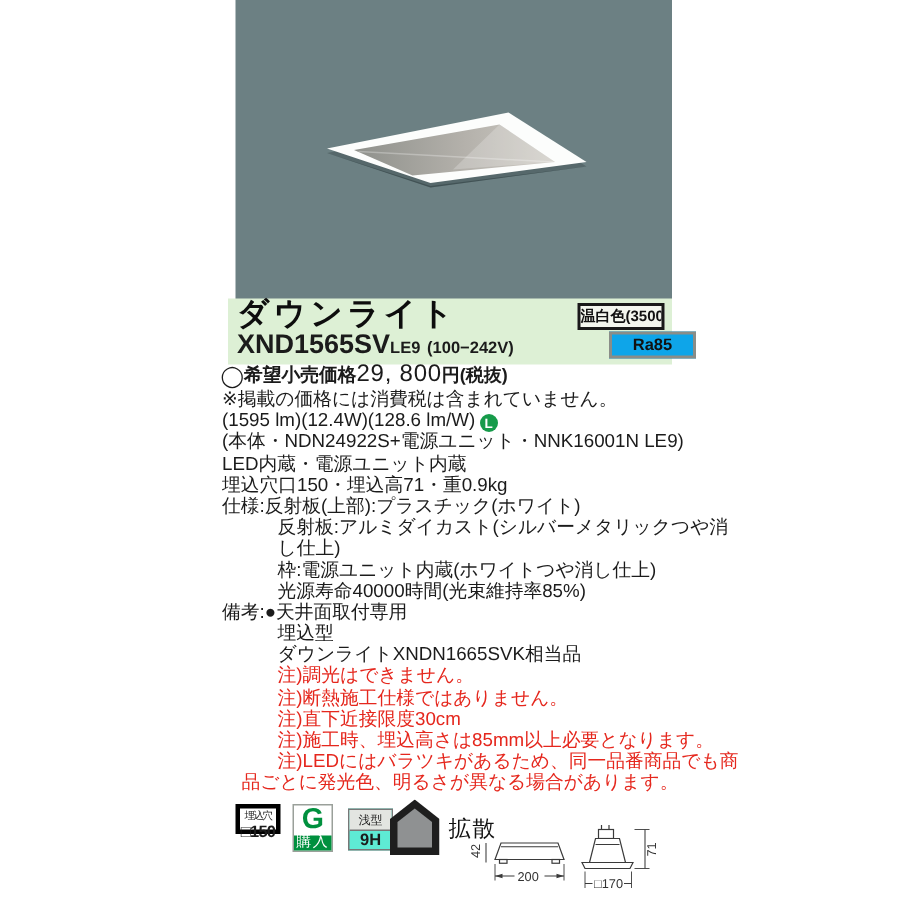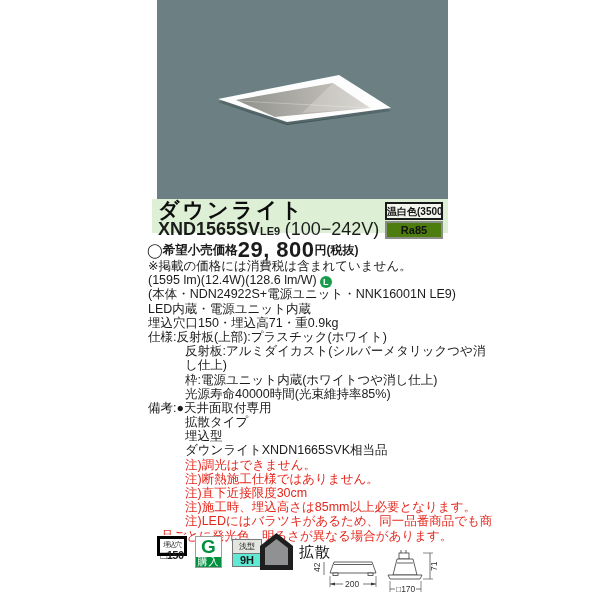--- a/index.html
+++ b/index.html
@@ -10,49 +10,49 @@
     color:#1b1b1b;
     -webkit-font-smoothing:antialiased;
   }
   
   .photo{
     position:absolute;left:157px;top:0;width:291px;height:200px;
     background:var(--photo-bg,#6c8083);
   }
   
   .band{
-    position:absolute;left:152px;top:199px;width:296px;height:34px;
+    position:absolute;left:152px;top:199px;width:296px;height:44px;
     background:var(--band-bg,#ddf0d5);
   }
   .band .title{
     position:absolute;left:6px;top:0px;
     font-size:21px;font-weight:bold;letter-spacing:3px;color:#0d0d0d;
     white-space:nowrap;line-height:22px;
   }
   .band .model-row{
     position:absolute;left:6px;top:21px;white-space:nowrap;line-height:19px;
   }
   .model-main{font-size:18px;font-weight:bold;letter-spacing:0px;}
   .model-suffix{font-size:11px;font-weight:bold;text-align:right;}
-  .model-volt{font-size:18px;font-weight:normal;}
+  .model-volt{font-size:11px;font-weight:bold;}
   .badges{position:absolute;right:5px;top:3px;width:58px;}
   .badge{
     box-sizing:border-box;width:58px;height:18px;
     font-size:10px;font-weight:bold;text-align:center;line-height:15px;
     white-space:nowrap;overflow:hidden;
   }
   .badge.temp{background:#f3f6ee;border:2px solid #191919;color:#111;}
-  .badge.cri{background:#4d7c0f;border:2px solid #8a8d88;color:#111;margin-top:1px;font-size:11px;}
+  .badge.cri{background:#0ea5e9;border:2px solid #8a8d88;color:#111;margin-top:1px;font-size:11px;margin-left:21px;}
   
   .price-line{
     position:absolute;left:147px;top:240px;white-space:nowrap;height:22px;
   }
   .price-bullet{font-size:14px;vertical-align:top;line-height:20px;}
   .price-label{font-size:12.5px;font-weight:bold;vertical-align:top;line-height:20px;text-align:right;}
-  .price-amount{font-size:22px;font-weight:bold;letter-spacing:0.5px;vertical-align:top;line-height:20px;}
+  .price-amount{font-size:16px;font-weight:normal;letter-spacing:0.5px;vertical-align:top;line-height:20px;}
   .price-unit{font-size:12px;font-weight:bold;vertical-align:top;line-height:20px;}
   
   .spec-lines{position:absolute;left:0;top:259px;width:600px;}
   .spec-line{
     position:relative;height:14.2px;line-height:14.2px;
     font-size:12.5px;color:#1b1b1b;white-space:nowrap;
     padding-left:148px;font-weight:500;
   }
   .spec-line.ind1{padding-left:185px;}
   .spec-line.ind2{padding-left:161px;}
@@ -143,21 +143,20 @@
     <div class="spec-line ind0">(1595 lm)(12.4W)(128.6 lm/W)<span class="eco-mark">L</span></div>
     <div class="spec-line ind0">(本体・NDN24922S+電源ユニット・NNK16001N LE9)</div>
     <div class="spec-line ind0">LED内蔵・電源ユニット内蔵</div>
     <div class="spec-line ind0">埋込穴口150・埋込高71・重0.9kg</div>
     <div class="spec-line ind0">仕様:反射板(上部):プラスチック(ホワイト)</div>
     <div class="spec-line ind1">反射板:アルミダイカスト(シルバーメタリックつや消</div>
     <div class="spec-line ind1">し仕上)</div>
     <div class="spec-line ind1">枠:電源ユニット内蔵(ホワイトつや消し仕上)</div>
     <div class="spec-line ind1">光源寿命40000時間(光束維持率85%)</div>
     <div class="spec-line ind0">備考:●天井面取付専用</div>
-    <div class="spec-line ind1">拡散タイプ</div>
     <div class="spec-line ind1">埋込型</div>
     <div class="spec-line ind1">ダウンライトXNDN1665SVK相当品</div>
     <div class="spec-line ind1 red">注)調光はできません。</div>
     <div class="spec-line ind1 red">注)断熱施工仕様ではありません。</div>
     <div class="spec-line ind1 red">注)直下近接限度30cm</div>
     <div class="spec-line ind1 red">注)施工時、埋込高さは85mm以上必要となります。</div>
     <div class="spec-line ind1 red">注)LEDにはバラツキがあるため、同一品番商品でも商</div>
     <div class="spec-line ind2 red">品ごとに発光色、明るさが異なる場合があります。</div>
   </div>
 

